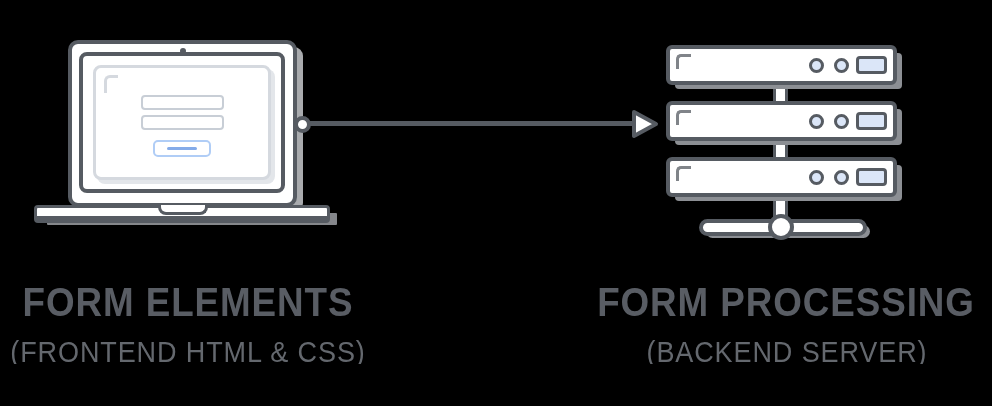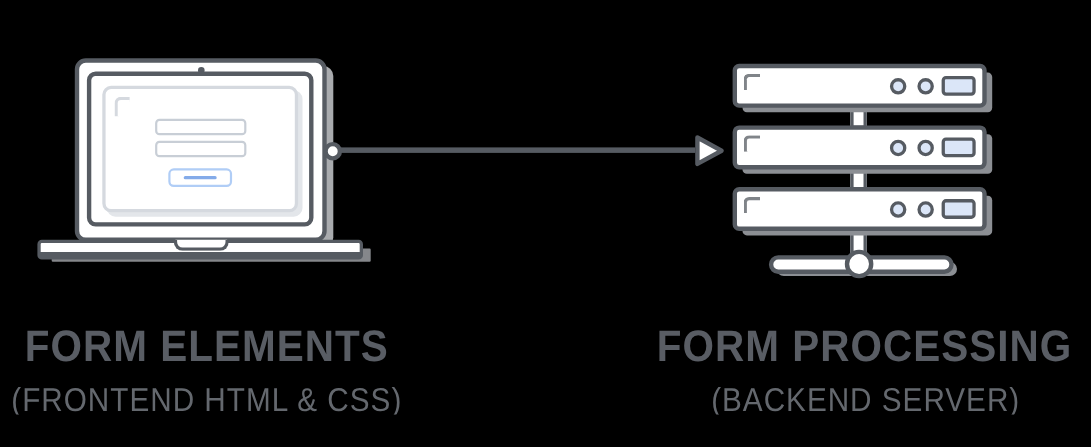--- a/index.html
+++ b/index.html
@@ -4,21 +4,21 @@
 <style>
   :root{
     --background:#000000; --stroke:#565b62; --laptop_shadow:#a9abae; --server_shadow:#8c8f94;
     --base_shadow:#85878b; --panel_gray:#d5d9df; --input_gray:#c8ced6; --panel_shadow:#e3e6ea;
     --bracket_gray:#d5d9df; --blue_border:#b0cdf6; --blue_fill:#dbe6f8; --blue_line:#84abe9;
     --title:#595d64; --subtitle:#64686e;
   }
   *{margin:0;padding:0;box-sizing:border-box;}
   html,body{background:var(--background);}
   .stage{position:relative;width:992px;height:364px;background:var(--background);overflow:hidden;
-         font-family:"Liberation Sans",sans-serif;margin-top:13px;}
+         font-family:"Liberation Sans",sans-serif;}
 
   
   .laptop-body{position:absolute;left:68px;top:40px;width:229px;height:167px;background:#fff;
     border:4px solid var(--stroke);border-radius:10px;box-shadow:7px 6px 0 -1px var(--laptop_shadow);z-index:2;}
   .webcam{position:absolute;top:4px;left:50%;margin-left:-3px;width:6px;height:6px;border-radius:50%;
     background:var(--stroke);}
   .bezel{position:absolute;left:7px;top:8px;width:206px;height:141px;background:#fff;
     border:4px solid var(--stroke);border-radius:8px;}
   .panel{position:absolute;left:10px;top:9px;width:178px;height:115px;background:#fff;
     border:3px solid var(--panel_gray);border-radius:8px;box-shadow:4px 4px 0 var(--panel_shadow);}

